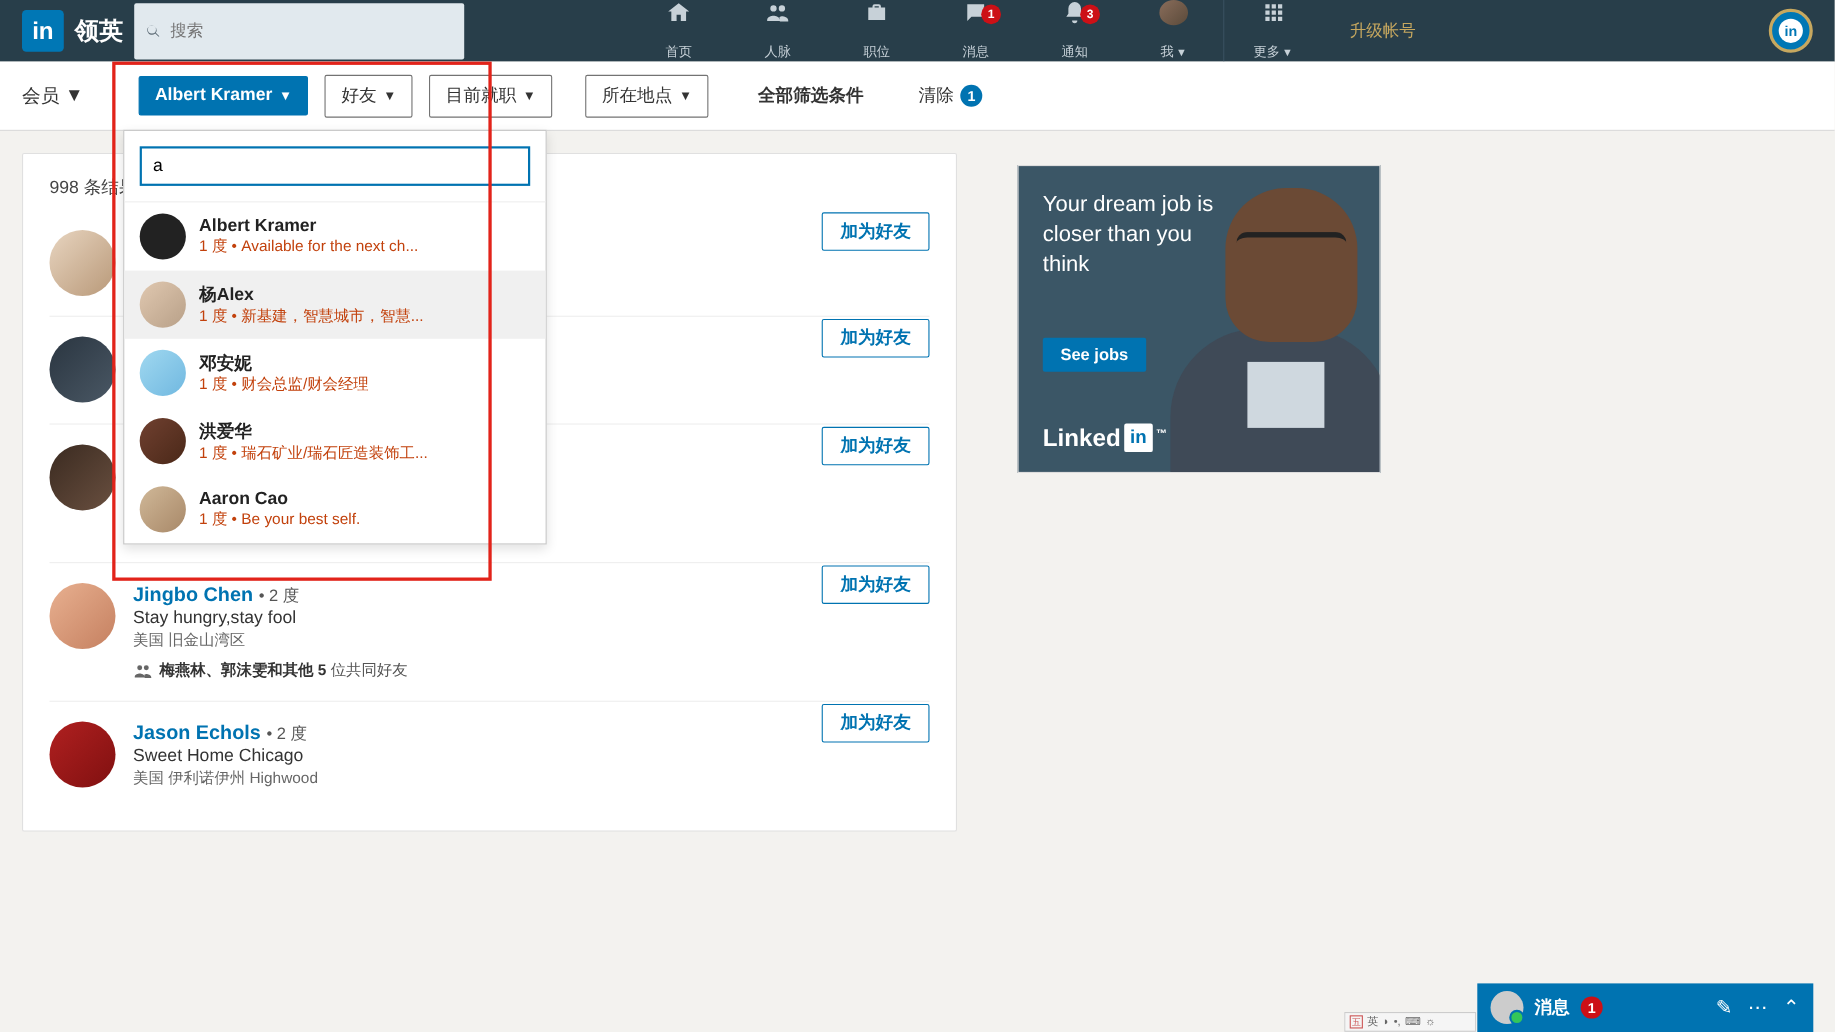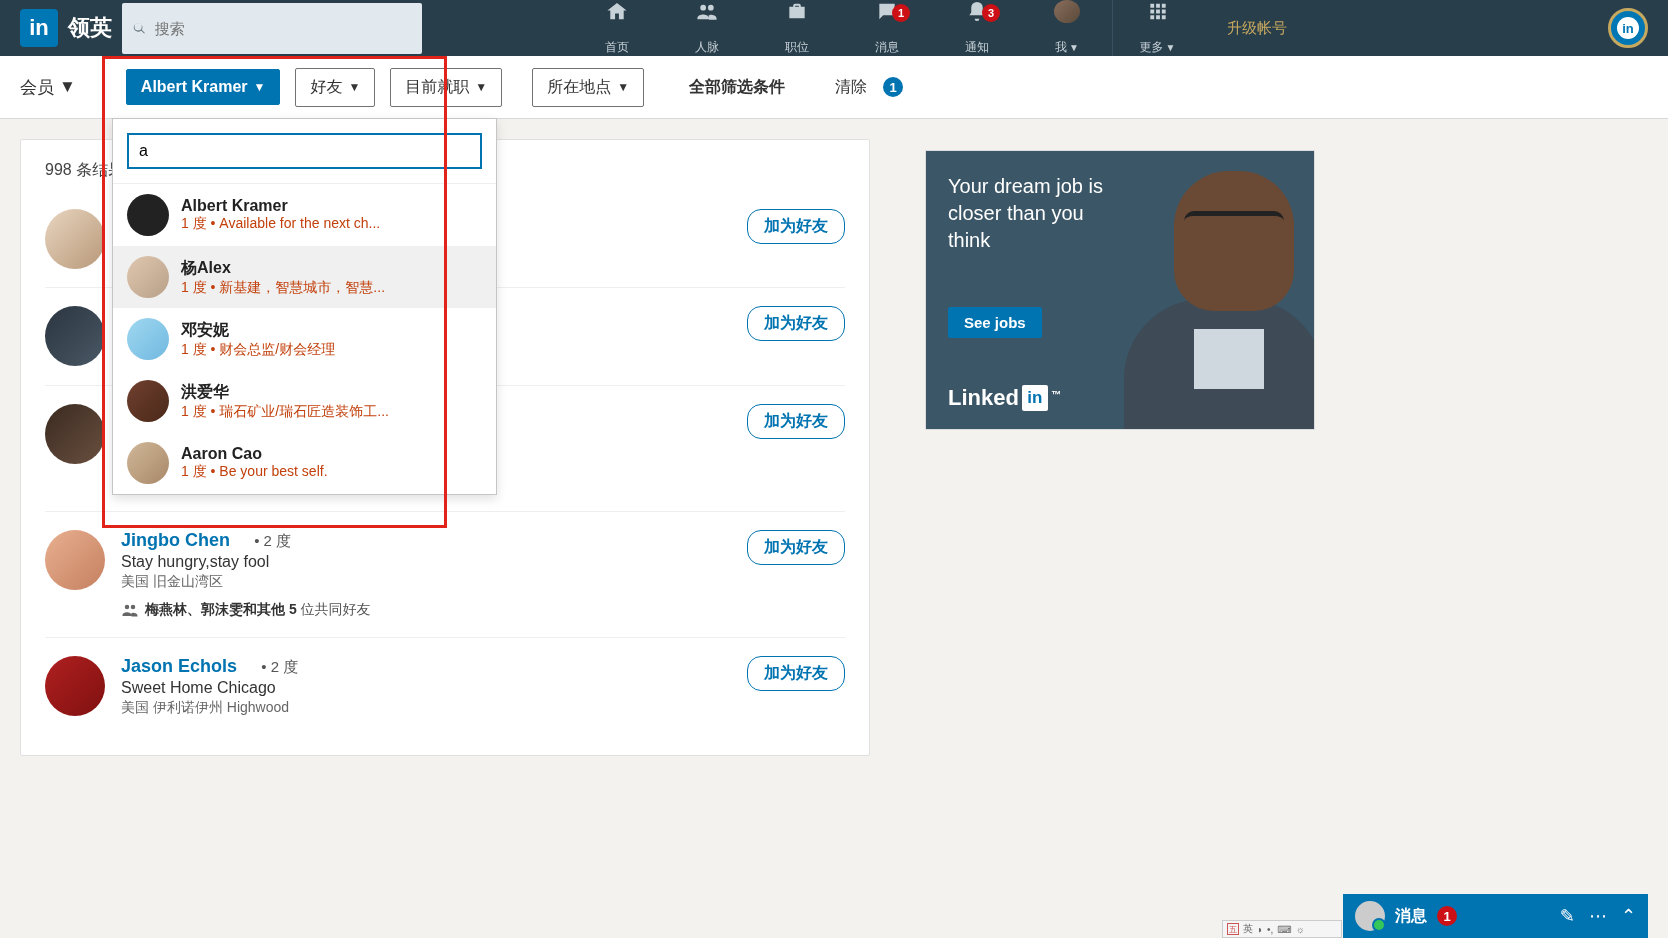--- a/index.html
+++ b/index.html
@@ -25,21 +25,21 @@
   .upgrade { color: #c7a85f; font-size: 15px; margin-left: 25px; cursor: pointer; }
   .premium-circle { margin-left: auto; width: 40px; height: 40px; border-radius: 50%; border: 3px solid #c7a85f; background: #0077b5; display: flex; align-items: center; justify-content: center; }
   .premium-circle-inner { width: 22px; height: 22px; border-radius: 50%; background: #fff; color: #0077b5; font-size: 13px; font-weight: bold; display: flex; align-items: center; justify-content: center; }
   
   
   .filter-bar { background: #fff; height: 63px; border-bottom: 1px solid #d9d9d9; display: flex; align-items: center; padding: 0 20px; gap: 15px; position: relative; z-index: 5; }
   .filter-btn { border: 1px solid #737373; background: #fff; padding: 8px 14px; border-radius: 2px; font-size: 16px; cursor: pointer; display: flex; align-items: center; gap: 6px; color: #333; }
   .filter-btn.active { background: #0073b1; color: #fff; border-color: #0073b1; font-weight: 600; }
   .filter-btn .caret { font-size: 12px; }
   .plain-link { font-size: 16px; color: #333; cursor: pointer; margin-left: 25px; }
-  .clear-link { display: flex; align-items: center; gap: 16px; }
+  .clear-link { display: flex; align-items: center; gap: 6px; }
   .clear-badge { background: #0073b1; color: #fff; width: 20px; height: 20px; border-radius: 50%; font-size: 13px; font-weight: bold; display: inline-flex; align-items: center; justify-content: center; }
   .members-dd { display:flex; align-items:center; gap:5px; font-size:17px; color:#333; cursor:pointer;}
 
   
   .red-box { position: absolute; border: 3px solid #e2231a; top: 56px; left: 102px; width: 345px; height: 472px; pointer-events: none; z-index: 20; }
 
   
   .dropdown { position: absolute; top: 118px; left: 112px; width: 385px; background: #fff; border: 1px solid #c5c5c5; box-shadow: 0 4px 10px rgba(0,0,0,0.12); z-index: 15; }
   .dropdown-input-wrap { padding: 14px; border-bottom: 1px solid #eee; }
   .dropdown-input { width: 100%; border: 2px solid #0073b1; padding: 7px 10px; font-size: 16px; outline: none; }
@@ -56,30 +56,30 @@
   
   .main { display: flex; padding: 20px; gap: 20px; }
   .results-card { background: #fff; width: 850px; border: 1px solid #e0e0e0; border-radius: 2px; padding: 20px 24px; }
   .results-count { font-size: 16px; color: #444; margin-bottom: 10px; }
   
   .result { display: flex; padding: 18px 0; border-bottom: 1px solid #eee; position: relative; }
   .result:last-child { border-bottom: none; }
   .r-avatar { width: 60px; height: 60px; border-radius: 50%; flex: none; margin-right: 16px; }
   .r-body { flex: 1; }
   .r-name { font-size: 18px; font-weight: 600; color: #0073b1; display: inline; }
-  .r-degree { font-size: 15px; color: #555; margin-left: 20px; }
+  .r-degree { font-size: 15px; color: #555; margin-left: 1px; }
   .r-title { font-size: 16px; color: #333; margin-top: 2px; }
   .r-loc { font-size: 14px; color: #666; margin-top: 2px; }
   .r-mutual { font-size: 14px; color: #555; margin-top: 10px; display: flex; align-items: center; gap: 6px; }
   .r-mutual svg { width: 18px; height: 18px; fill: #666; }
   .r-mutual b { font-weight: 700; color: #333; }
-  .connect-btn { position: absolute; right: 0; top: 18px; border: 1.5px solid #0073b1; background: #fff; color: #0073b1; font-size: 16px; font-weight: 600; padding: 6px 16px; border-radius: 14px; cursor: pointer; }
-  
-  
-  .ad { position: absolute; left: 925px; top: 150px; width: 390px; height: 280px; border: 1px solid #ddd; background: #3b5666; }
+  .connect-btn { position: absolute; right: 0; top: 2px; border: 1.5px solid #0073b1; background: #fff; color: #0073b1; font-size: 16px; font-weight: 600; padding: 6px 16px; border-radius: 2px; cursor: pointer; }
+  
+  
+  .ad { position: absolute; left: 925px; top: 150px; width: 330px; height: 280px; border: 1px solid #ddd; background: #3b5666; }
   .ad-inner { position: relative; width: 100%; height: 100%; overflow: hidden; }
   .ad-person { position: absolute; right: -30px; top: 0; width: 230px; height: 100%; }
   .ad-person .head { position:absolute; top:20px; right:50px; width:120px; height:140px; background:#6b4a35; border-radius: 55px 55px 40px 40px; }
   .ad-person .glasses { position:absolute; top:60px; right:60px; width:100px; height:30px; border-top:5px solid #222; border-radius: 10px;}
   .ad-person .body { position:absolute; bottom:-10px; right:20px; width:200px; height:140px; background:#3f4a57; border-radius: 80px 80px 0 0;}
   .ad-person .shirt { position:absolute; bottom:40px; right:80px; width:70px; height:60px; background:#cfd8df; }
   .ad-text { position: absolute; left: 22px; top: 22px; color: #fff; font-size: 20px; line-height: 1.35; width: 160px; }
   .ad-btn { position: absolute; left: 22px; top: 156px; background: #0073b1; color: #fff; padding: 7px 16px; font-size: 15px; font-weight: 600; border-radius: 2px; cursor: pointer; }
   .ad-logo { position: absolute; left: 22px; bottom: 18px; display: flex; align-items: center; gap: 3px; color: #fff; font-size: 22px; font-weight: 600; }
   .ad-logo .sq { width: 26px; height: 26px; background: #fff; color: #0073b1; display:flex; align-items:center; justify-content:center; font-weight:bold; border-radius:2px; font-size:17px; }

